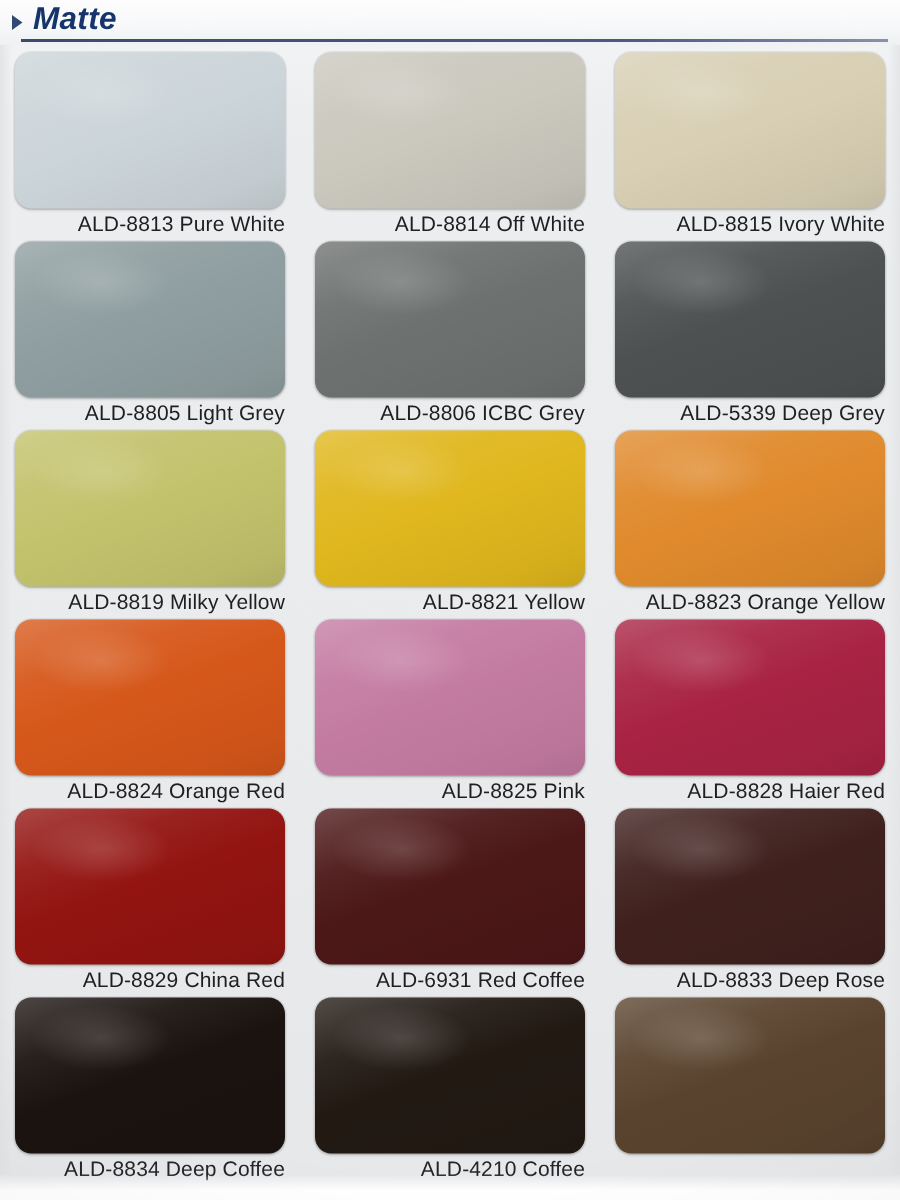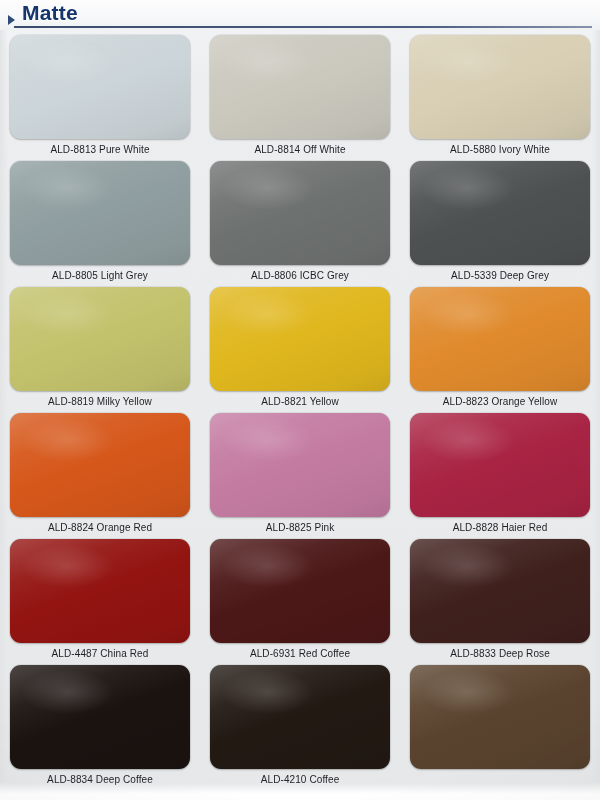--- a/index.html
+++ b/index.html
@@ -45,22 +45,23 @@
     width: 600px;
     height: 30px;
     background: linear-gradient(180deg,#fdfdfe 0%,#f7f8f9 60%,#eef0f1 100%);
   }
 
   #header-inner {
     position: absolute;
     left: 8px;
     top: 1px;
     display: flex;
-    align-items: flex-end;
+    align-items: center;
     gap: 7px;
+    font-style: italic;
   }
 
   #bullet-arrow {
     width: 0;
     height: 0;
     border-left: 7px solid #2f4a75;
     border-top: 5px solid transparent;
     border-bottom: 5px solid transparent;
     margin-top: 3px;
   }
@@ -133,22 +134,22 @@
     width: 52%;
     height: 42%;
     border-radius: 50%;
     background: radial-gradient(closest-side, rgba(255,255,255,.16), rgba(255,255,255,0));
     pointer-events: none;
   }
 
   .label {
     position: relative;
     margin-top: 4px;
-    text-align: center;
-    font-size: 10px;
+    text-align: right;
+    font-size: 14px;
     line-height: 13px;
     color: #1d1f22;
     white-space: nowrap;
     letter-spacing: .1px;
   }
 
   
   .row-last .chip { height: 104px; }
   .row-last .label { color: #23252a; }
 
@@ -193,21 +194,21 @@
       <div class="cell">
         <div class="chip" title="ALD-8813 Pure White" style="background: rgb(204, 213, 217);"></div>
         <div class="label">ALD-8813 Pure White</div>
       </div>
       <div class="cell">
         <div class="chip" title="ALD-8814 Off White" style="background: rgb(203, 200, 190);"></div>
         <div class="label">ALD-8814 Off White</div>
       </div>
       <div class="cell">
         <div class="chip" title="ALD-8815 Ivory White" style="background: rgb(216, 207, 180);"></div>
-        <div class="label">ALD-5880 Ivory White</div>
+        <div class="label">ALD-8815 Ivory White</div>
       </div>
       <div class="cell">
         <div class="chip" title="ALD-8805 Light Grey" style="background: rgb(143, 158, 160);"></div>
         <div class="label">ALD-8805 Light Grey</div>
       </div>
       <div class="cell">
         <div class="chip" title="ALD-8806 ICBC Grey" style="background: rgb(109, 113, 111);"></div>
         <div class="label">ALD-8806 ICBC Grey</div>
       </div>
       <div class="cell">
@@ -233,21 +234,21 @@
       <div class="cell">
         <div class="chip" title="ALD-8825 Pink" style="background: rgb(196, 123, 162);"></div>
         <div class="label">ALD-8825 Pink</div>
       </div>
       <div class="cell">
         <div class="chip" title="ALD-8828 Haier Red" style="background: rgb(169, 35, 67);"></div>
         <div class="label">ALD-8828 Haier Red</div>
       </div>
       <div class="cell">
         <div class="chip" title="ALD-8829 China Red" style="background: rgb(147, 20, 17);"></div>
-        <div class="label">ALD-4487 China Red</div>
+        <div class="label">ALD-8829 China Red</div>
       </div>
       <div class="cell">
         <div class="chip" title="ALD-8836 Red Coffee" style="background: rgb(76, 23, 23);"></div>
         <div class="label">ALD-6931 Red Coffee</div>
       </div>
       <div class="cell">
         <div class="chip" title="ALD-8833 Deep Rose" style="background: rgb(63, 32, 29);"></div>
         <div class="label">ALD-8833 Deep Rose</div>
       </div>
       <div class="cell row-last">

